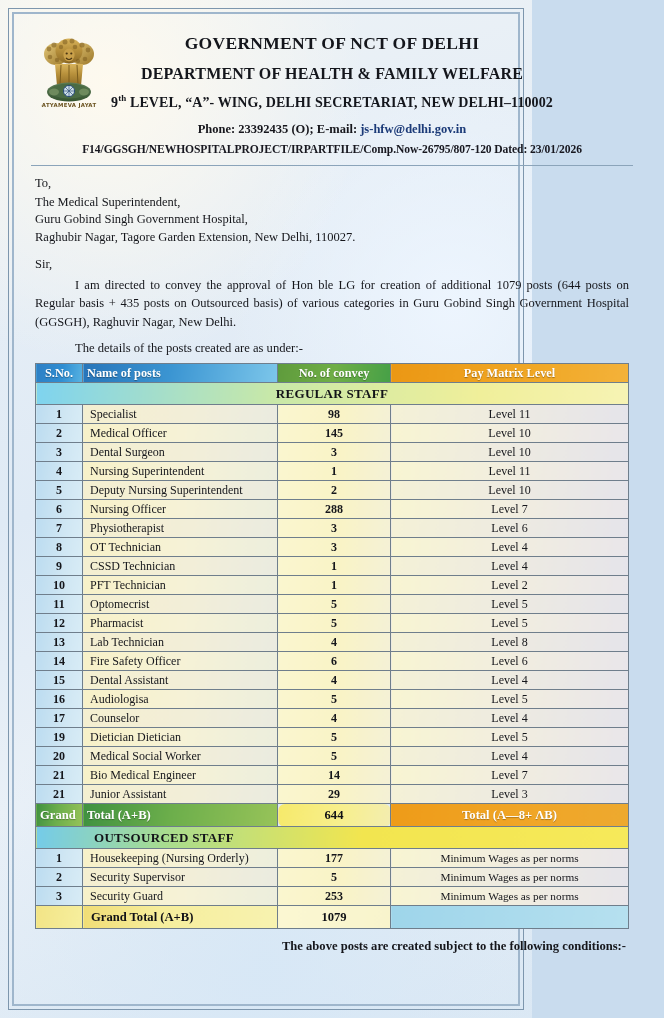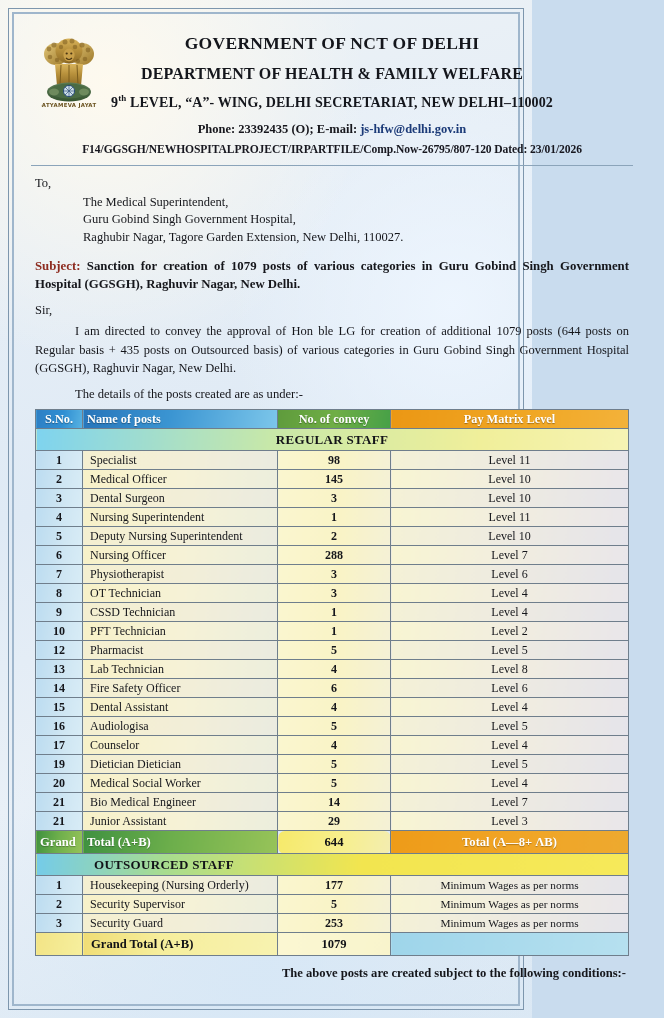--- a/index.html
+++ b/index.html
@@ -105,21 +105,20 @@
   
   .body-area {
     padding: 8px 4px 0 4px;
     color: #15161b;
   }
   .to-label {
     font-size: 12.5px;
     margin: 2px 0 3px 0;
   }
   .addr {
-    margin-left: 48px;
     font-size: 12.5px;
     line-height: 1.42;
   }
   .subject {
     margin: 11px 0 0 0;
     font-size: 12.8px;
     font-weight: bold;
     line-height: 1.38;
     text-align: justify;
   }
@@ -368,21 +367,20 @@
     <div class="body-area">
 
       <div class="to-label">To,</div>
 
       <div class="addr">
         <div>The Medical Superintendent,</div>
         <div>Guru Gobind Singh Government Hospital,</div>
         <div>Raghubir Nagar, Tagore Garden Extension, New Delhi, 110027.</div>
       </div>
 
-      <div class="subject"><span class="sub-key">Subject:</span><span>  Sanction for creation of 1079 posts of various categories in Guru Gobind Singh Government Hospital (GGSGH), Raghuvir Nagar, New Delhi.</span></div>
 
       <div class="sir">Sir,</div>
 
       <div class="para">I am directed to convey the approval of Hon ble LG for creation of additional 1079 posts (644 posts on Regular basis + 435 posts on Outsourced basis) of various categories in Guru Gobind Singh Government Hospital (GGSGH), Raghuvir Nagar, New Delhi.</div>
 
       <div class="details-line">The details of the posts created are as under:-</div>
 
       <table class="posts">
         <colgroup>
           <col class="col-sno">
@@ -458,20 +456,26 @@
               <td class="c-num">1</td>
               <td class="c-pay">Level 4</td>
             </tr>
           <tr>
               <td class="c-sno">10</td>
               <td class="c-name">PFT Technician</td>
               <td class="c-num">1</td>
               <td class="c-pay">Level 2</td>
             </tr>
           <tr>
+              <td class="c-sno">11</td>
+              <td class="c-name">Optomecrist</td>
+              <td class="c-num">5</td>
+              <td class="c-pay">Level 5</td>
+            </tr>
+          <tr>
               <td class="c-sno">12</td>
               <td class="c-name">Pharmacist</td>
               <td class="c-num">5</td>
               <td class="c-pay">Level 5</td>
             </tr>
           <tr>
               <td class="c-sno">13</td>
               <td class="c-name">Lab Technician</td>
               <td class="c-num">4</td>
               <td class="c-pay">Level 8</td>

